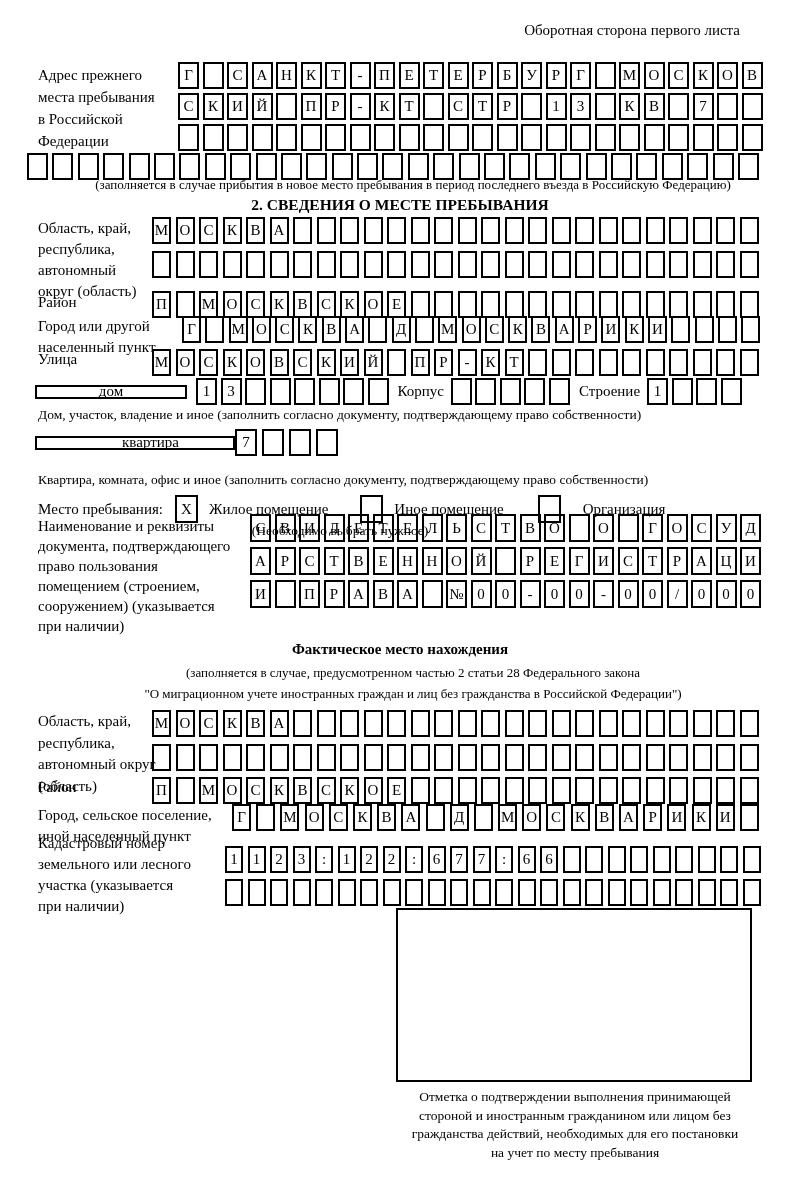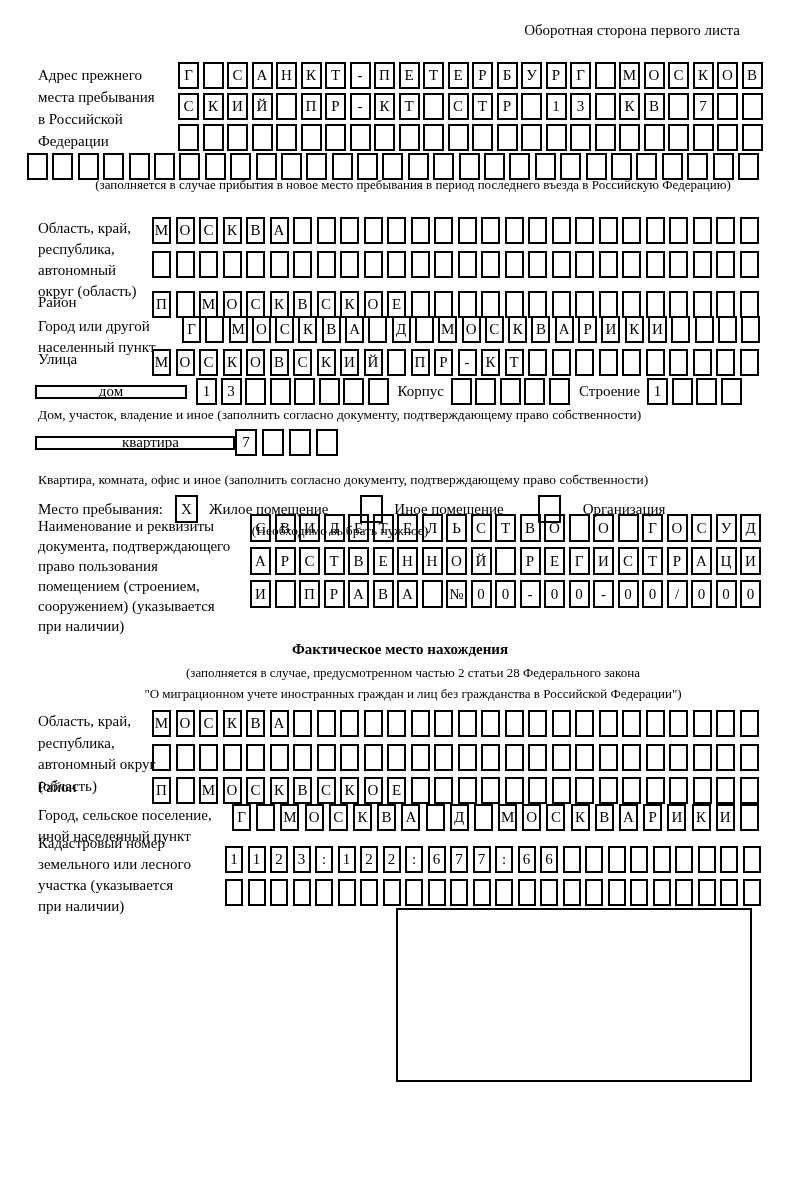--- a/index.html
+++ b/index.html
@@ -194,20 +194,21 @@
       <div class="cell"></div>
       <div class="cell"></div>
       <div class="cell"></div>
       <div class="cell"></div>
       <div class="cell"></div>
       <div class="cell"></div>
       <div class="cell"></div>
     </div>
   <div class="note note-center note1">(заполняется в случае прибытия в новое место пребывания в период последнего въезда в Российскую Федерацию)</div>
 
+  <div class="title title2">2. СВЕДЕНИЯ О МЕСТЕ ПРЕБЫВАНИЯ</div>
 
   <div class="lbl lbl-b">Область, край,
 республика,
 автономный
 округ (область)</div>
   <div class="cellrow row26 row-b1">
       <div class="cell">М</div>
       <div class="cell">О</div>
       <div class="cell">С</div>
       <div class="cell">К</div>
@@ -654,14 +655,18 @@
       <div class="cell"></div>
       <div class="cell"></div>
       <div class="cell"></div>
       <div class="cell"></div>
       <div class="cell"></div>
       <div class="cell"></div>
       <div class="cell"></div>
     </div>
 
   <div class="stamp-box"></div>
+  <div class="stamp-caption">Отметка о подтверждении выполнения принимающей
+стороной и иностранным гражданином или лицом без
+гражданства действий, необходимых для его постановки
+на учет по месту пребывания</div>
 
 </div>
 
 </body></html>

